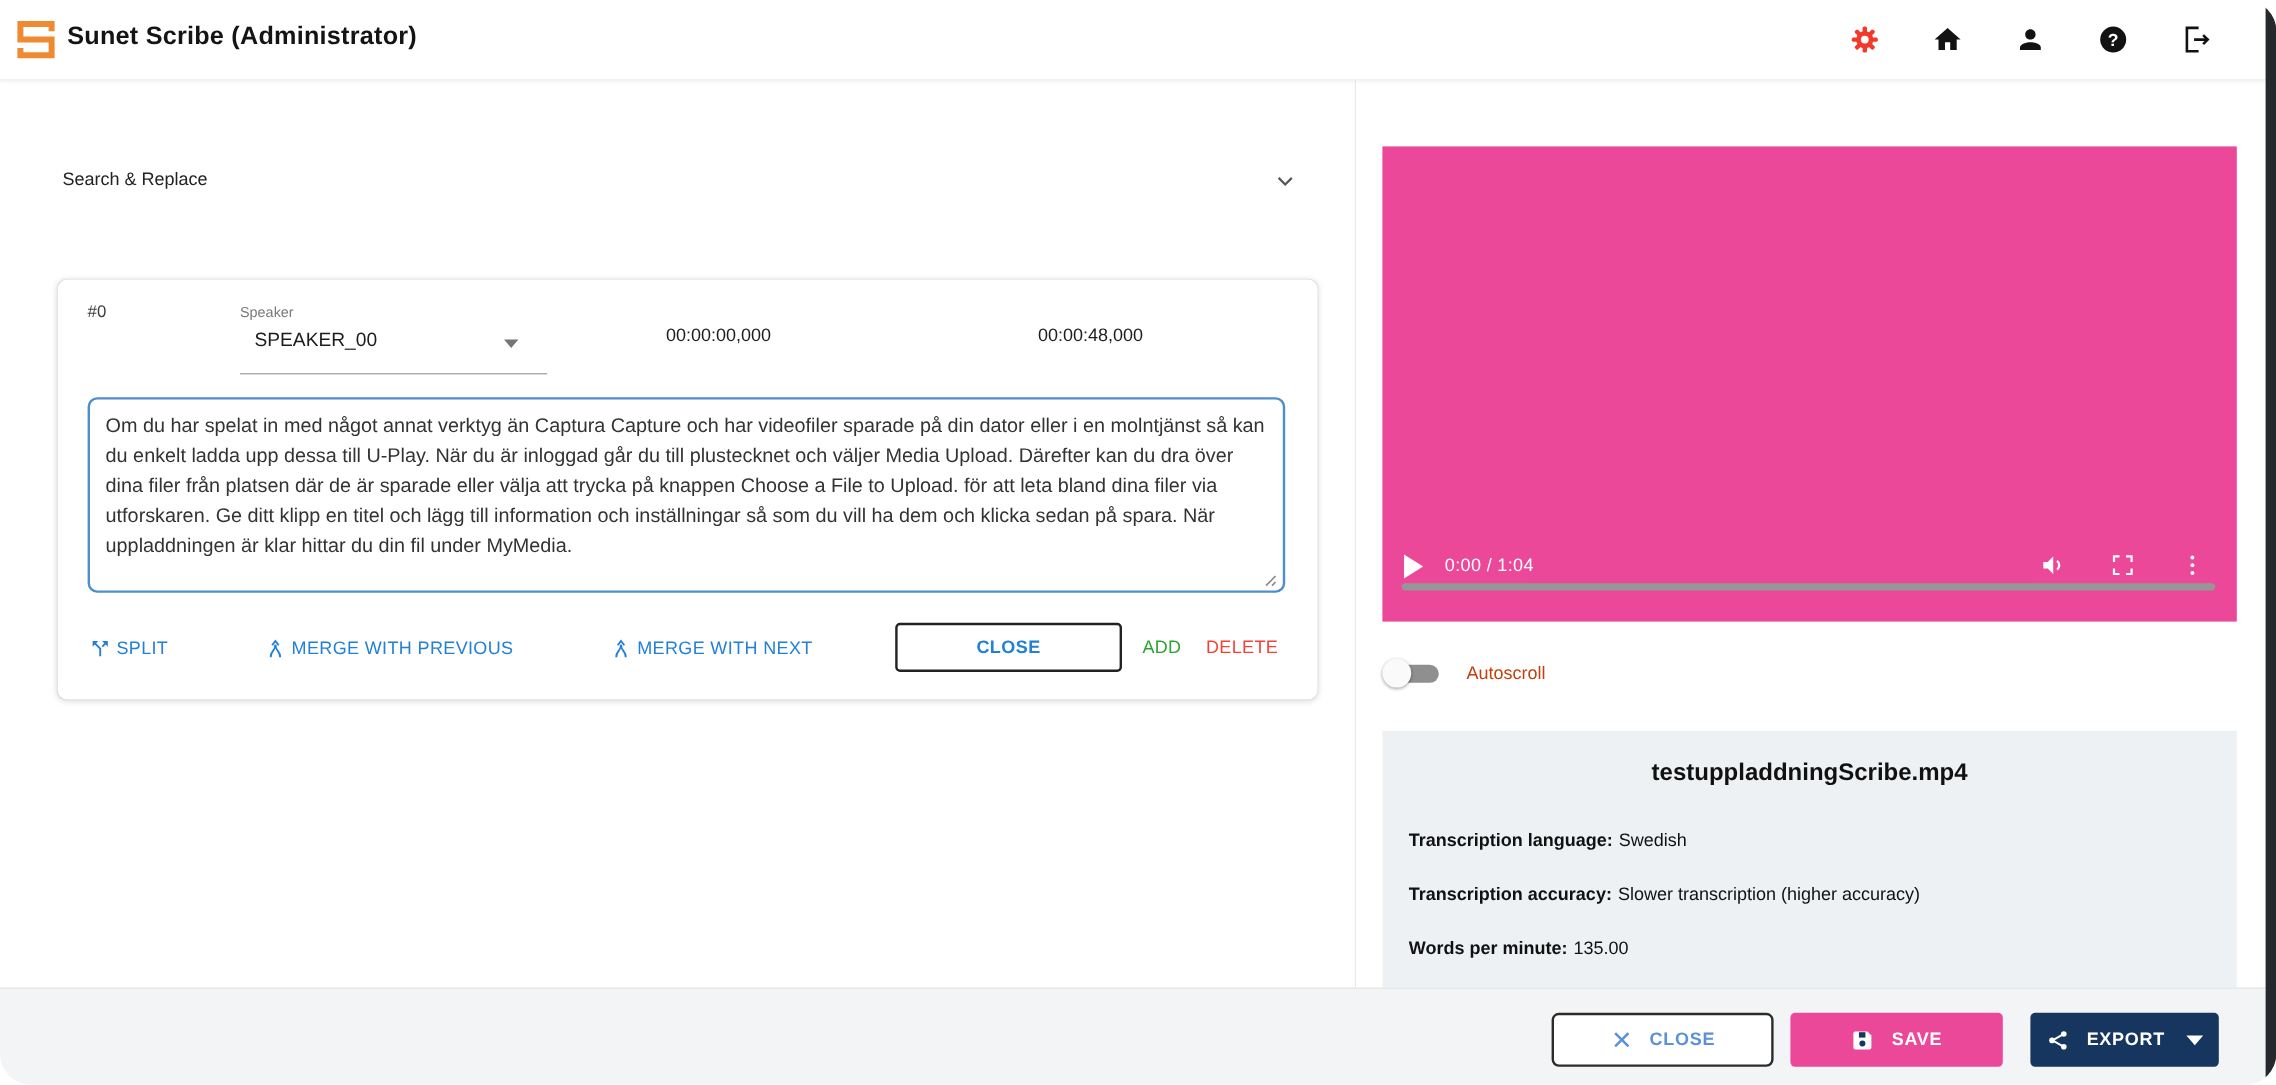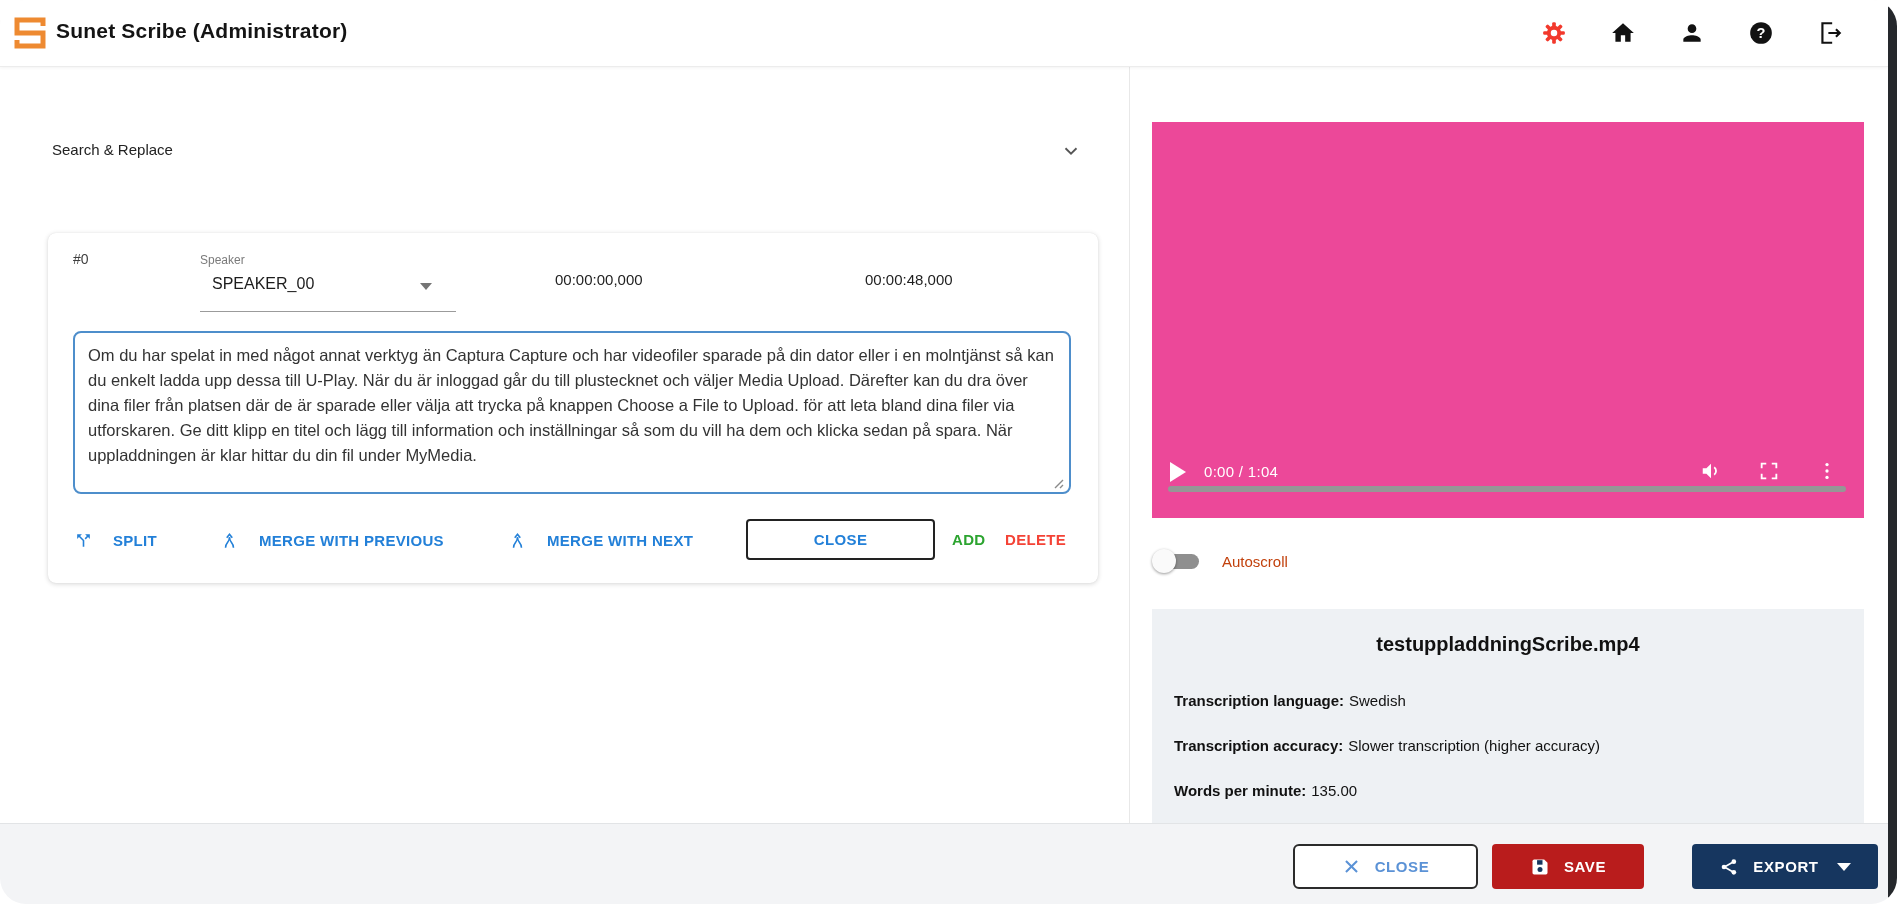--- a/index.html
+++ b/index.html
@@ -38,22 +38,22 @@
   .ts{position:absolute;top:38px;font-size:15px;color:#1e1e1e;}
   .ts-start{left:507px;}
   .ts-end{left:817px;}
   .seg-text{position:absolute;left:25px;top:98px;width:998px;height:163px;box-sizing:border-box;
             border:2px solid #4e8ecb;border-radius:8px;padding:10px 13px;resize:none;
             font-family:"Liberation Sans",sans-serif;font-size:16.5px;line-height:25px;color:#333;
             background:#fff;outline:none;overflow:hidden;}
   .resize-grip{position:absolute;left:1003px;top:243px;width:14px;height:14px;pointer-events:none;}
 
   .seg-actions{position:absolute;left:0;top:288px;width:1050px;height:44px;}
-  .txt-btn{position:absolute;display:flex;align-items:center;gap:20px;cursor:pointer;
-           font-size:15px;font-weight:700;letter-spacing:.3px;color:#2380d8;top:10px;text-align:center;}
+  .txt-btn{position:absolute;display:flex;align-items:center;gap:4px;cursor:pointer;
+           font-size:15px;font-weight:400;letter-spacing:.3px;color:#2380d8;top:10px;text-align:center;}
   .txt-btn svg{flex:none;}
   .btn-split{left:26px;}
   .btn-merge-prev{left:172px;}
   .btn-merge-next{left:460px;}
   .btn-seg-close{position:absolute;left:698px;top:-2px;width:189px;height:41px;box-sizing:border-box;
                  border:2px solid #222;border-radius:4px;background:#fff;color:#2380d8;
                  font-size:15px;font-weight:600;letter-spacing:.4px;display:flex;align-items:center;justify-content:center;cursor:pointer;}
   .btn-add{left:904px;color:#2ca430;}
   .btn-del{left:957px;color:#f44336;}
 
@@ -81,22 +81,22 @@
   .kv{position:absolute;left:22px;font-size:15px;color:#111;}
   .kv .k{font-weight:700;}
   .kv .v{margin-left:5px;font-weight:400;}
   .kv-0{top:83px;} .kv-1{top:128px;} .kv-2{top:173px;}
 
   
   .footer{position:absolute;left:0;top:823px;width:1888px;height:81px;background:#f3f4f6;border-top:1px solid #e2e4e6;}
   .f-btn{position:absolute;top:20px;height:45px;box-sizing:border-box;display:flex;align-items:center;justify-content:center;
          gap:14px;cursor:pointer;font-size:15px;font-weight:700;letter-spacing:.6px;}
   .f-close{left:1293px;width:185px;background:#fff;border:2px solid #2b2b2b;border-radius:6px;color:#5b92d6;}
-  .f-save{left:1492px;width:152px;background:#b91c1c;border-radius:4px;color:#fff;}
-  .f-export{left:1692px;width:186px;background:#16365f;border-radius:4px;color:#fff;}
+  .f-save{left:1492px;width:177px;background:#ec4899;border-radius:4px;color:#fff;}
+  .f-export{left:1692px;width:157px;background:#16365f;border-radius:4px;color:#fff;}
   .caret{width:0;height:0;border-left:7px solid transparent;border-right:7px solid transparent;border-top:8px solid #fff;margin-left:4px;}
 </style>
 </head>
 <body>
 
 <div class="app">
 
   <div class="appbar">
     <span class="logo">
       <svg width="32" height="36" viewBox="0 0 32 34">

